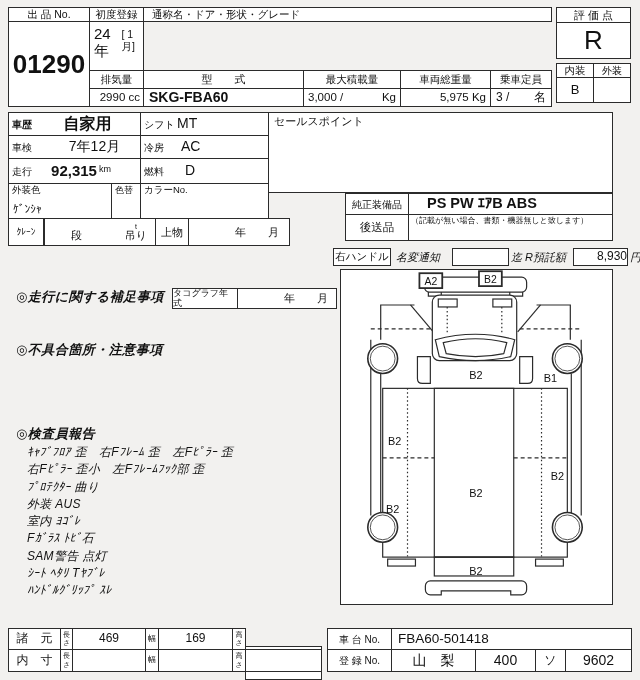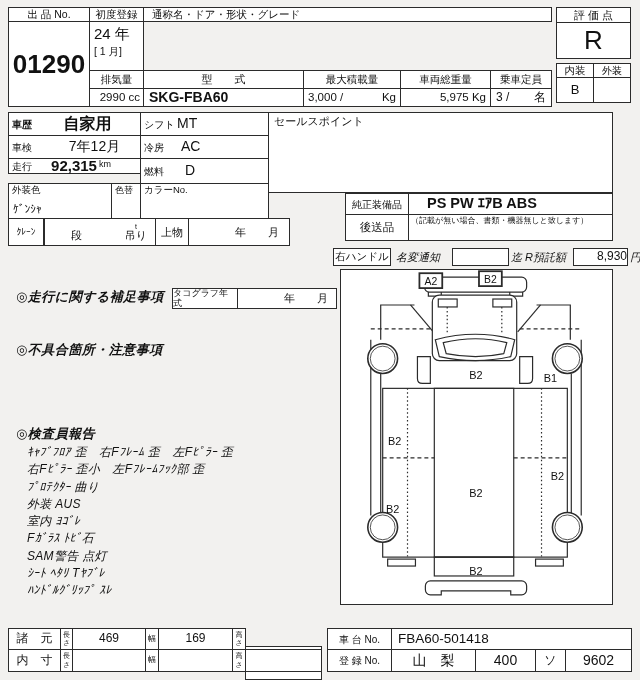--- a/index.html
+++ b/index.html
@@ -22,21 +22,21 @@
 </style>
 </head>
 <body>
 
 <div class="sheet">
 
   <div class="bx" style="left:8px;top:7px;width:82px;height:15px;font-size:10.5px">出 品 No.</div>
   <div class="bx" style="left:8px;top:21px;width:82px;height:86px;font-size:26px;font-weight:600">01290</div>
 
   <div class="bx" style="left:89px;top:7px;width:55px;height:15px;font-size:10.5px">初度登録</div>
-  <div class="bx ls ts" style="left:89px;top:21px;width:55px;height:50px;flex-direction:column;align-items:flex-start;padding:4px 0 0 4px">
+  <div class="bx ls ts" style="left:89px;top:21px;width:55px;height:50px;flex-direction:row;align-items:flex-start;padding:4px 0 0 4px">
     <span style="font-size:15px">24 年</span>
     <span style="font-size:10.5px;margin-top:3px">[ 1 月]</span>
   </div>
 
   <div class="bx ls" style="left:143px;top:7px;width:409px;height:15px;font-size:10.5px;padding-left:8px">通称名・ドア・形状・グレード</div>
 
   <div class="bx" style="left:89px;top:70px;width:55px;height:19px;font-size:10.5px">排気量</div>
   <div class="bx rs" style="left:89px;top:88px;width:55px;height:19px;font-size:11.5px;padding-right:3px">2990 cc</div>
 
   <div class="bx" style="left:143px;top:70px;width:161px;height:19px;font-size:11px">型　　式</div>
@@ -75,21 +75,21 @@
 
   <div class="bx" style="left:8px;top:135px;width:133px;height:24px;padding-left:40px;font-size:14px">
     <span class="side">車検</span>
     <span>7年12月</span>
   </div>
   <div class="bx ls" style="left:140px;top:135px;width:129px;height:24px;padding-left:40px;font-size:14px">
     <span class="side">冷房</span>
     <span>AC</span>
   </div>
 
-  <div class="bx" style="left:8px;top:158px;width:133px;height:16px;padding-left:13px">
+  <div class="bx" style="left:8px;top:158px;width:133px;height:26px;padding-left:13px">
     <span class="side">走行</span>
     <span style="font-size:15px;font-weight:bold">92,315</span>
     <span style="font-size:9px;margin:6px 0 8px 2px">km</span>
   </div>
   <div class="bx ls" style="left:140px;top:158px;width:129px;height:26px;padding-left:44px;font-size:14px">
     <span class="side">燃料</span>
     <span>D</span>
   </div>
 
   <div class="bx ls be" style="left:8px;top:183px;width:104px;height:36px;padding:2px 4px;font-size:11.5px">

